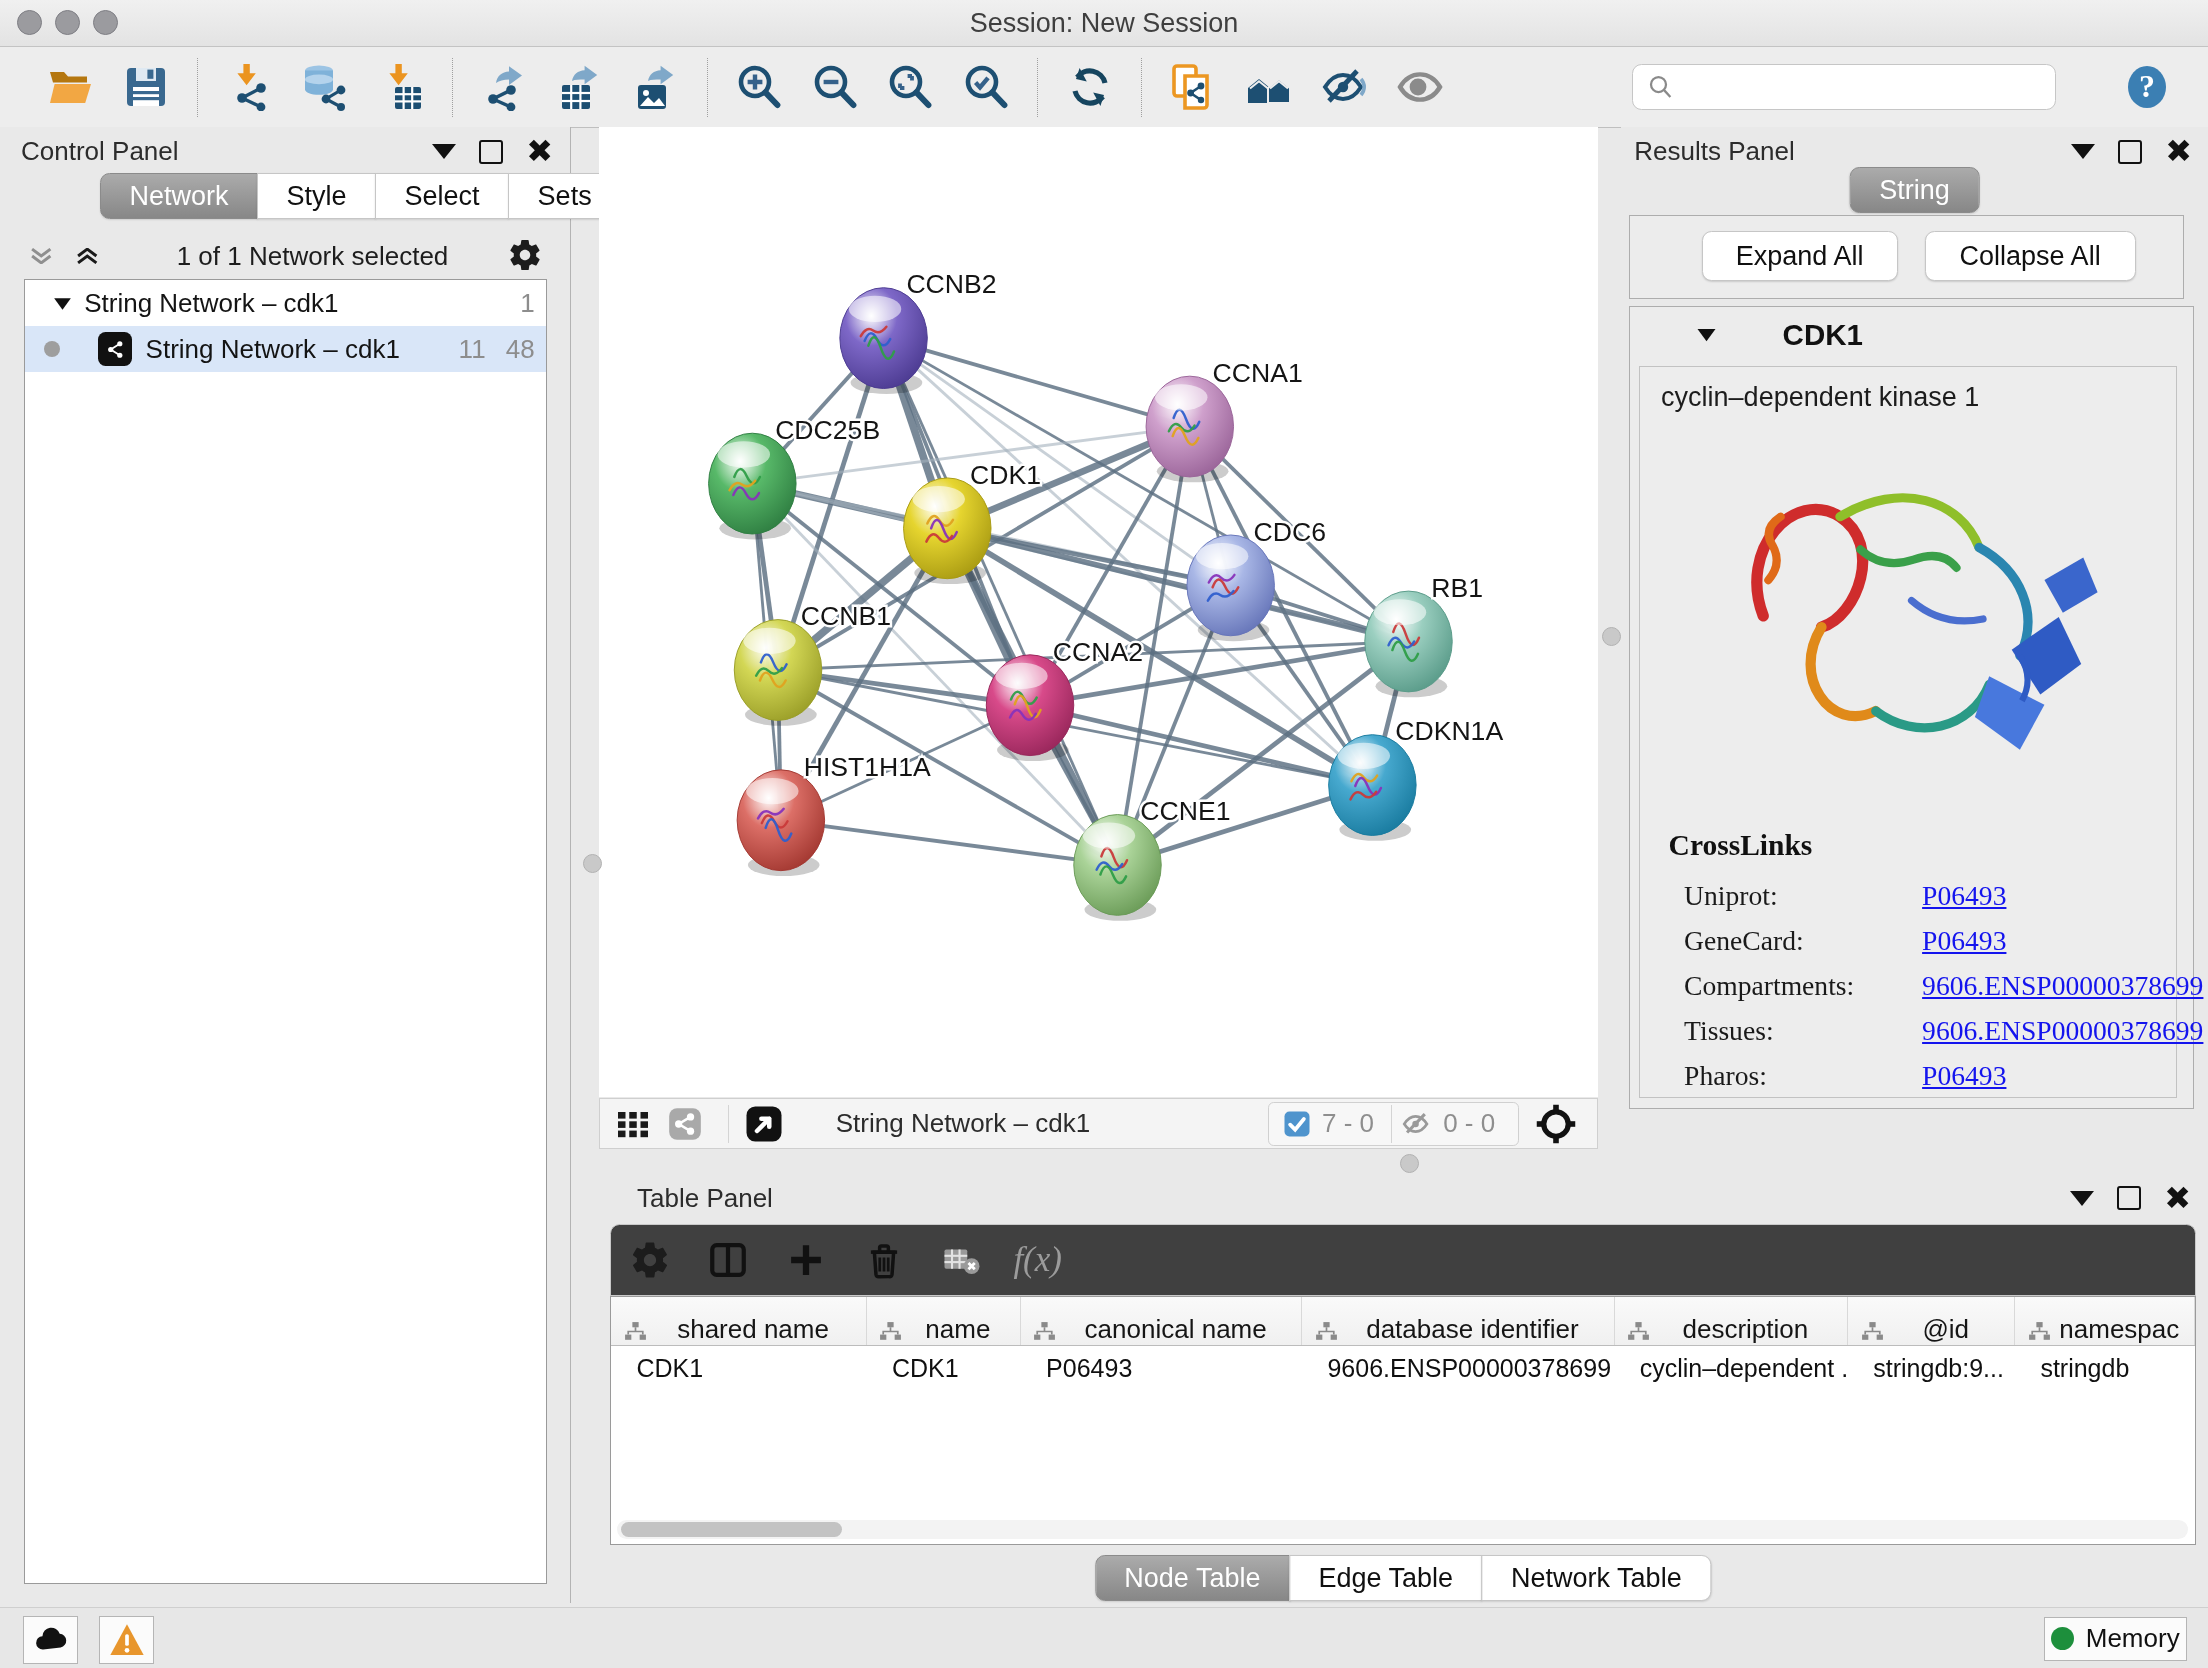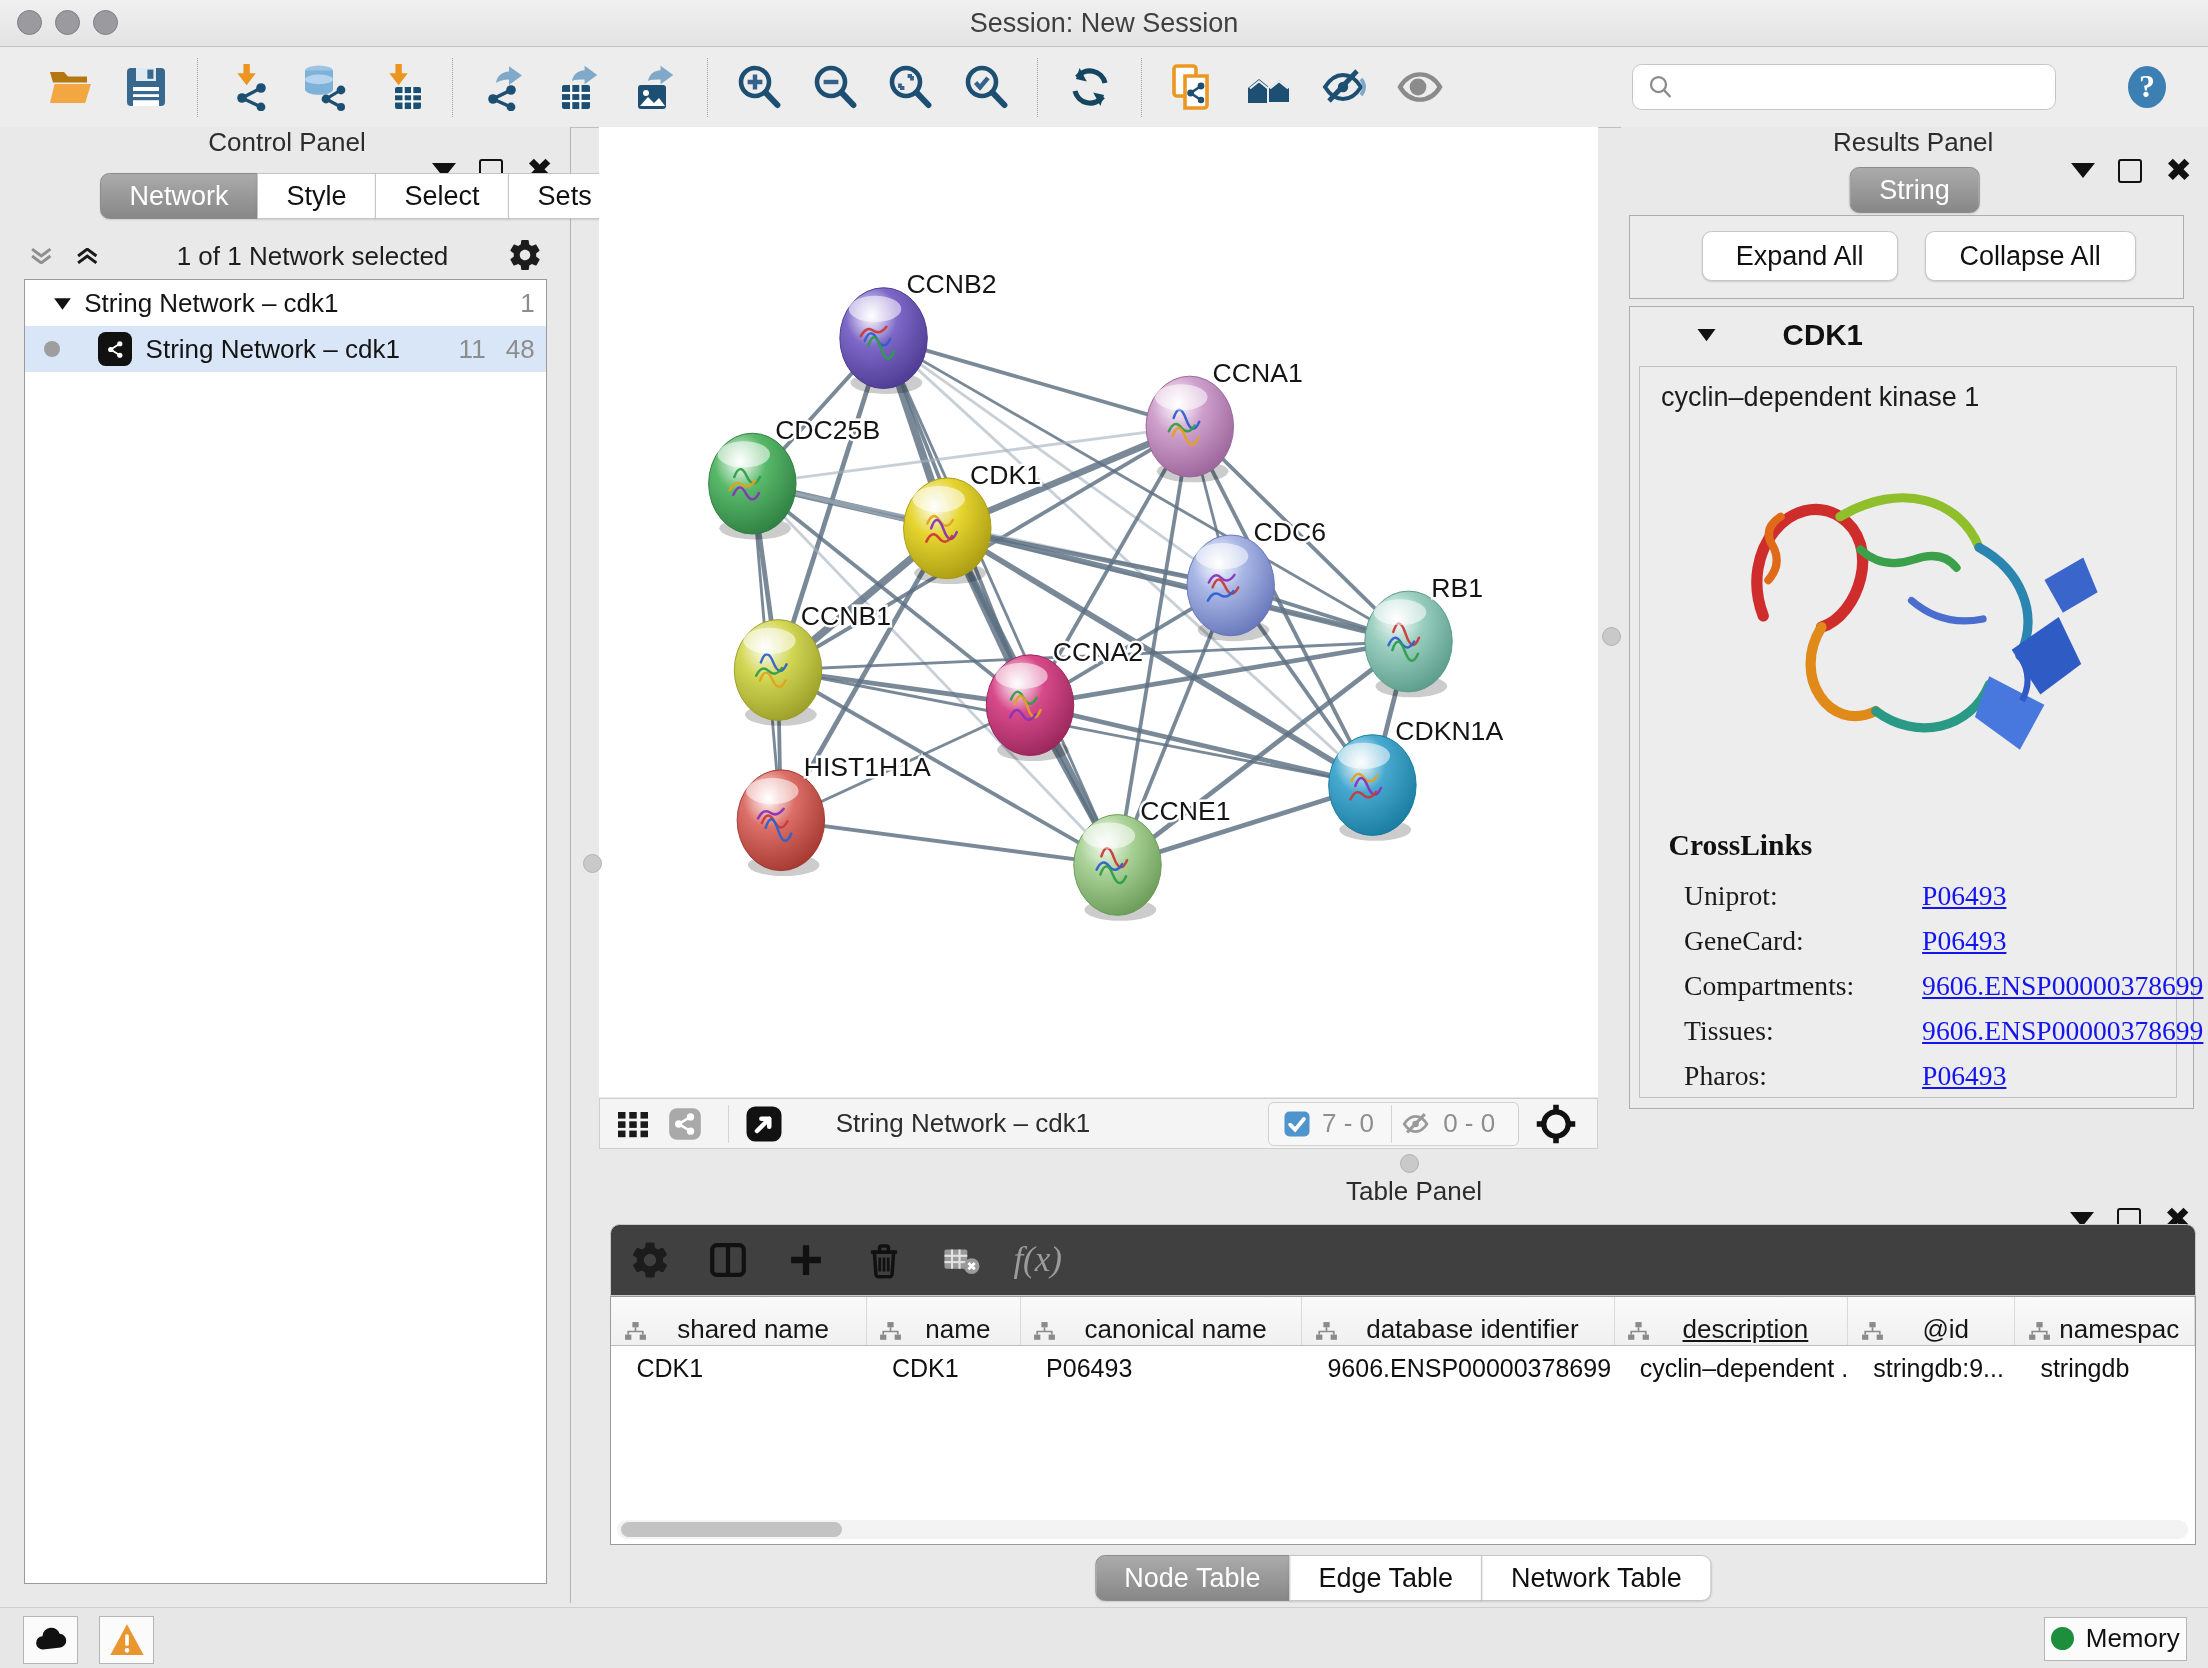--- a/index.html
+++ b/index.html
@@ -21,21 +21,21 @@
   .tbtn{width:53px;height:53px;display:flex;align-items:center;justify-content:center;flex:0 0 auto;margin:0 11.4px;}
   .tbtn svg{width:48px;height:48px;}
   .tsep{flex:0 0 auto;height:59px;border-left:1.9px dotted #9f9f9f;margin:0 13.3px;}
   .tspacer{flex:1 1 auto;}
   .search-wrap{position:relative;flex:0 0 auto;width:424px;height:46px;margin-right:53px;}
   .search-wrap input{width:100%;height:100%;box-sizing:border-box;border:1.9px solid #c6c6c6;border-radius:9.5px;
     background:#fff;padding-left:53px;font-size:25px;color:#333;outline:none;}
   .search-glyph{position:absolute;left:13.3px;top:7.6px;}
 
   
-  .phead{display:flex;align-items:center;height:49px;padding:0 17px 0 21px;font-size:26px;color:#2c2c2c;flex-direction:column;}
+  .phead{display:flex;align-items:center;height:49px;padding:0 17px 0 21px;font-size:26px;color:#2c2c2c;}
   .ph-icons{margin-left:auto;display:flex;align-items:center;gap:23px;}
   .tri-down{width:0;height:0;border-left:12.4px solid transparent;border-right:12.4px solid transparent;border-top:15px solid #111;}
   .float-box{width:20px;height:20px;border:2.9px solid #111;border-radius:2.9px;background:transparent;}
   .close-x{font-size:32px;font-weight:900;color:#111;line-height:25px;font-family:"DejaVu Sans",sans-serif;}
 
   
   .seg{display:flex;}
   .seg .tab{background:#fff;border:1px solid #c6c6c6;margin-left:-1px;height:44px;line-height:44px;
     padding:0 28.5px;font-size:27px;color:#101010;text-align:center;box-shadow:0 1px 1.9px rgba(0,0,0,.12);}
   .seg .tab:first-child{border-top-left-radius:9.5px;border-bottom-left-radius:9.5px;}
@@ -800,21 +800,21 @@
             <svg width="25" height="25" viewBox="0 0 24 24" style="flex:0 0 auto">
               <g fill="#8a8a8a">
                 <rect x="9" y="2" width="6" height="5"></rect>
                 <rect x="2" y="14" width="6" height="5"></rect>
                 <rect x="16" y="14" width="6" height="5"></rect>
               </g>
               <path d="M12 7v4M5 14v-3h14v3" stroke="#8a8a8a" stroke-width="1.6" fill="none"></path>
             </svg>
             <span>database identifier</span>
           </div>
-          <div class="th" style="width: 235px; text-decoration: underline;">
+          <div class="th" style="width: 235px;">
             <svg width="25" height="25" viewBox="0 0 24 24" style="flex:0 0 auto">
               <g fill="#8a8a8a">
                 <rect x="9" y="2" width="6" height="5"></rect>
                 <rect x="2" y="14" width="6" height="5"></rect>
                 <rect x="16" y="14" width="6" height="5"></rect>
               </g>
               <path d="M12 7v4M5 14v-3h14v3" stroke="#8a8a8a" stroke-width="1.6" fill="none"></path>
             </svg>
             <span>description</span>
           </div>

